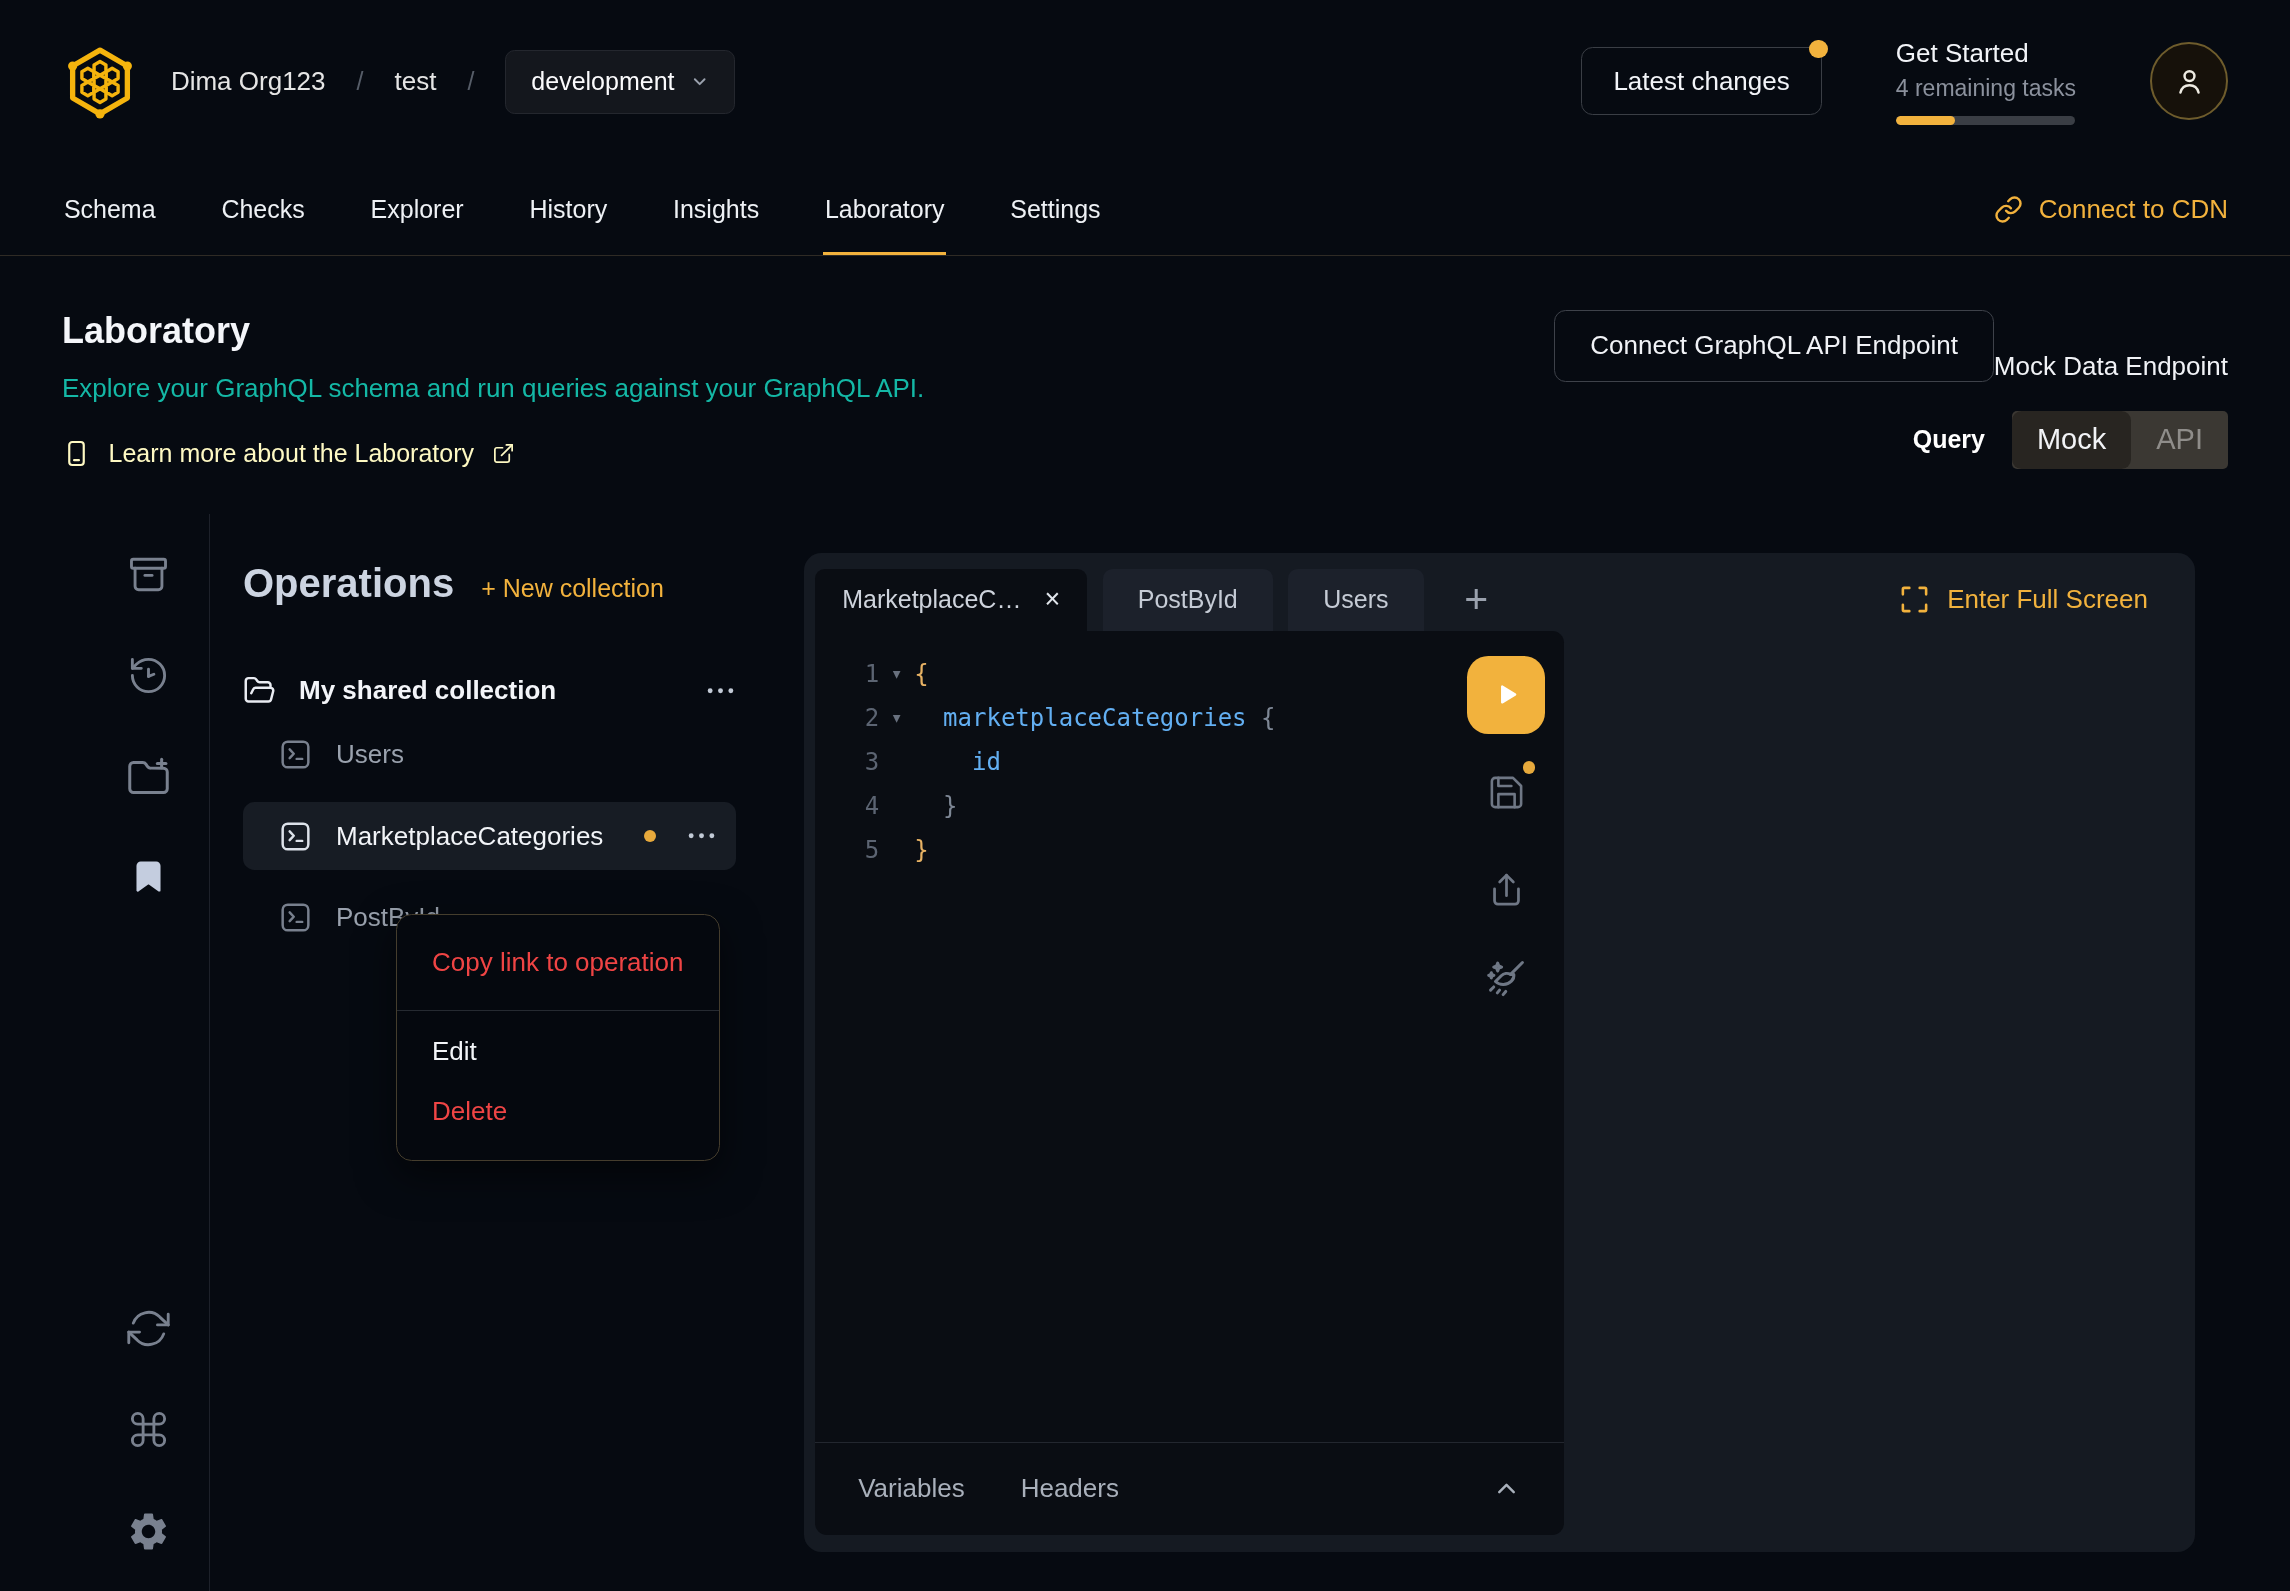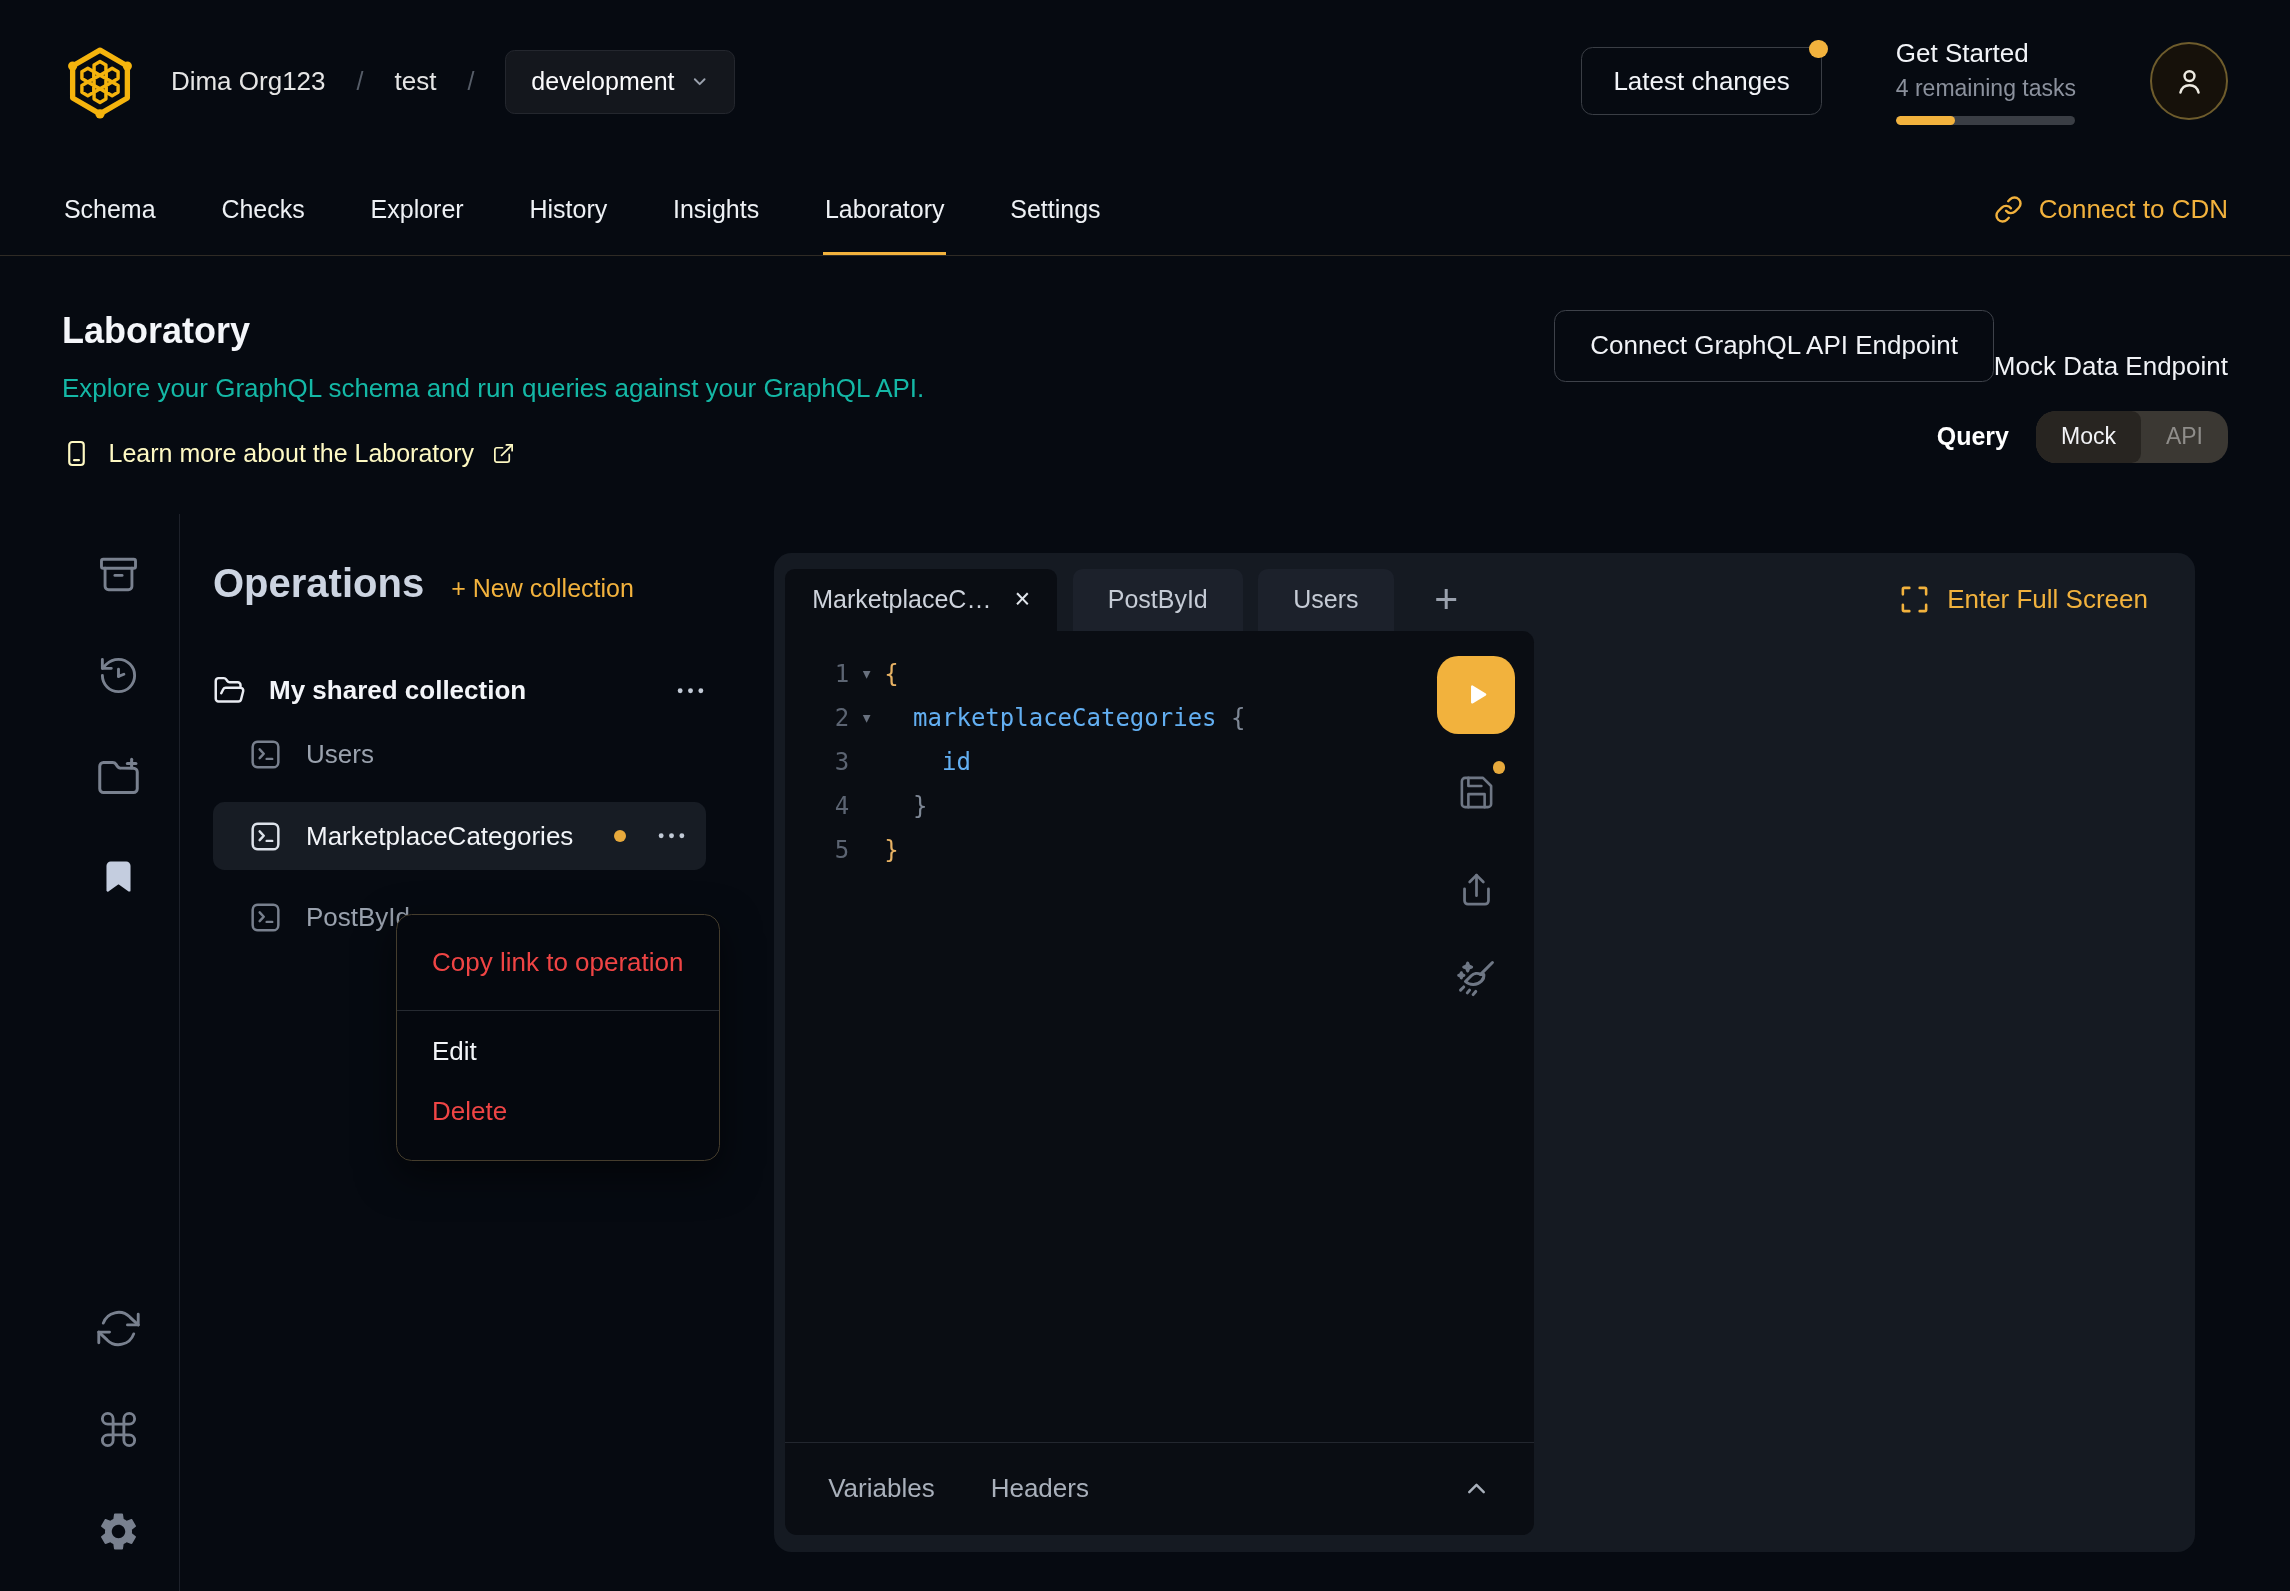--- a/index.html
+++ b/index.html
@@ -45,26 +45,26 @@
   .ph-title { font-size:36px; font-weight:700; color:#f4f6fa; }
   .ph-sub { margin-top:21.3px; font-size:26px; color:#14b8a6; }
   .learn-row { margin-top:35px; display:flex; align-items:center; gap:17.5px; color:#fef9c3; font-size:25px; cursor:pointer; }
   .ph-right { display:flex; flex-direction:column; align-items:flex-end; }
   .ph-row1 { display:flex; align-items:flex-end; }
   .endpoint-btn { border:1.9px solid #3e424a; border-radius:11.6px; padding:19.4px 35px; font-size:26px; color:#f0f2f6;
     background:transparent; cursor:pointer; font-family:inherit; }
   .mock-endpoint { font-size:26px; color:#f0f2f6; cursor:pointer; }
   .ph-row2 { margin-top:29px; display:flex; align-items:center; gap:27px; }
   .query-label { font-size:25px; font-weight:700; color:#ffffff; }
-  .toggle { display:flex; background:#3b3833; border-radius:20px; font-size:23px; overflow:hidden; }
+  .toggle { display:flex; background:#3b3833; border-radius:5px; font-size:29px; overflow:hidden; }
   .toggle-opt { padding:12.6px 25px; color:#8f8d8a; cursor:pointer; }
   .toggle-opt.selected { background:#282521; color:#f2f3f6; border-radius:9.7px; }
 
   
-  .main { position:absolute; left:0; top:514px; right:0; bottom:0; display:flex; padding-left:58px; }
+  .main { position:absolute; left:0; top:514px; right:0; bottom:0; display:flex; padding-left:88px; }
   .rail { width:122px; border-right:1.9px solid #1d212a; display:flex; flex-direction:column; align-items:center; padding:39px 0 37px; }
   .rail-top, .rail-bottom { display:flex; flex-direction:column; align-items:center; gap:58px; }
   .rail-bottom { margin-top:auto; }
   .rail-icon { color:#79818f; cursor:pointer; }
   .rail-icon.active { color:#c4cddf; }
 
   
   .ops { width:580px; padding:47px 54px 0 33px; }
   .ops-head { display:flex; align-items:baseline; gap:27px; }
   .ops-title { font-size:40px; font-weight:700; color:#ccd4e1; }

